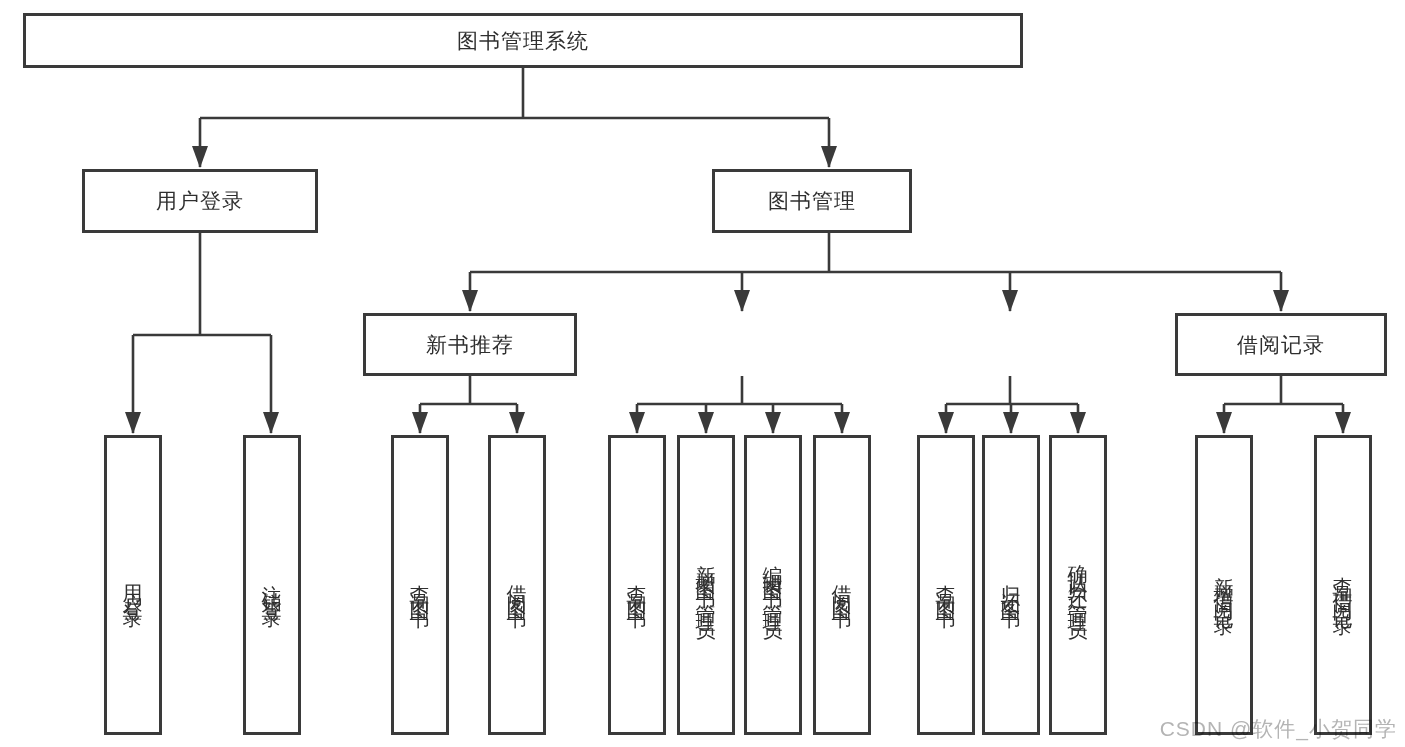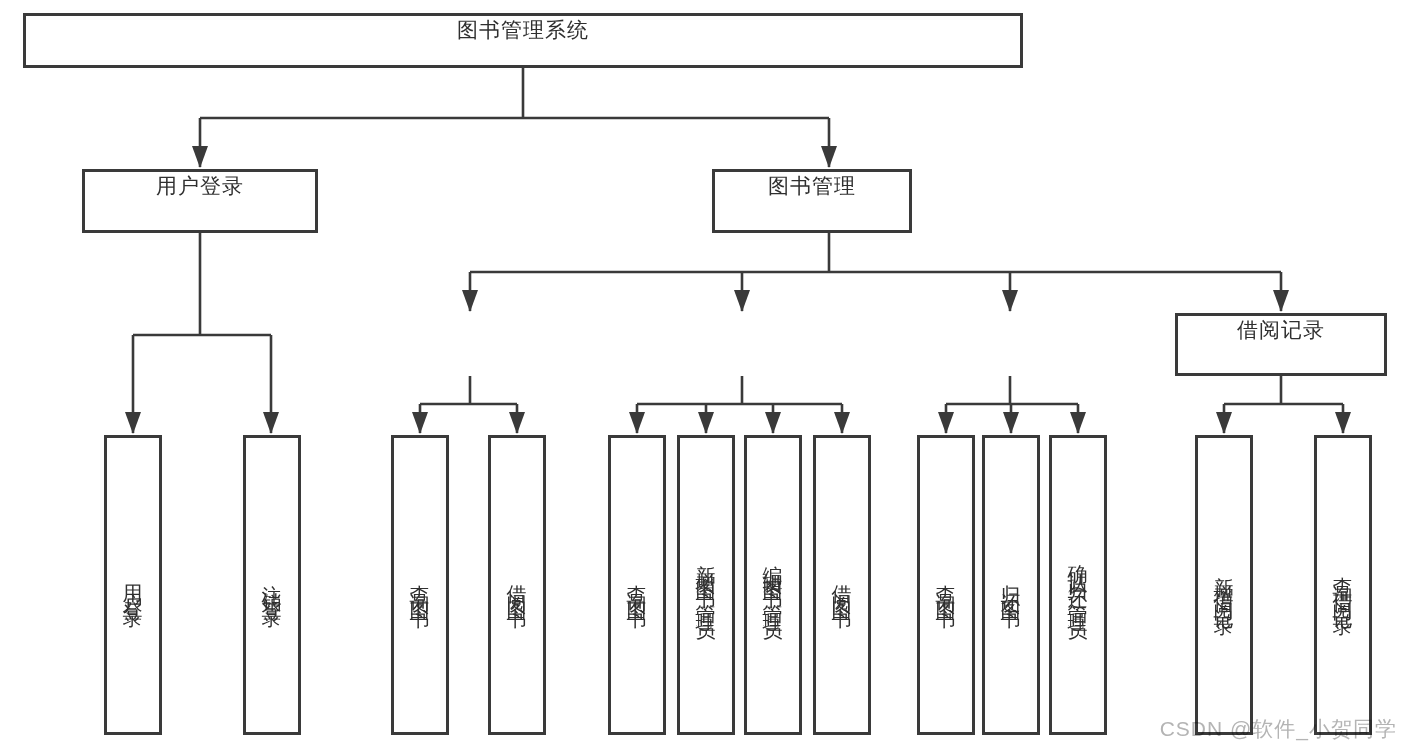--- a/index.html
+++ b/index.html
@@ -16,21 +16,21 @@
     background:#ffffff;
     overflow:hidden;
   }
   .connectors{
     position:absolute;left:0;top:0;z-index:1;
   }
   .node{
     position:absolute;z-index:2;
     background:#ffffff;
     border:3px solid var(--line);
-    display:flex;justify-content:center;
+    display:flex;align-items:center;justify-content:center;
     text-align:center;
   }
   .node.h{
     font-size:21px;
     letter-spacing:1px;
   }
   .node.v{
     width:58px;height:300px;top:435px;
   }
   .node.v .vtext{
@@ -127,20 +127,23 @@
     <span>图书管理系统</span>
   </div>
 
   <div class="node h n-user-login">
     <span>用户登录</span>
   </div>
   <div class="node h n-book-mgmt">
     <span>图书管理</span>
   </div>
 
+  <div class="node h lv3 n-new-book-rec">
+    <span>新书推荐</span>
+  </div>
   <div class="node h lv3 n-borrow-records">
     <span>借阅记录</span>
   </div>
 
   <div class="node v n-leaf-user-login">
     <span class="vtext">用户登录</span>
   </div>
   <div class="node v n-leaf-logout">
     <span class="vtext">注销登录</span>
   </div>

